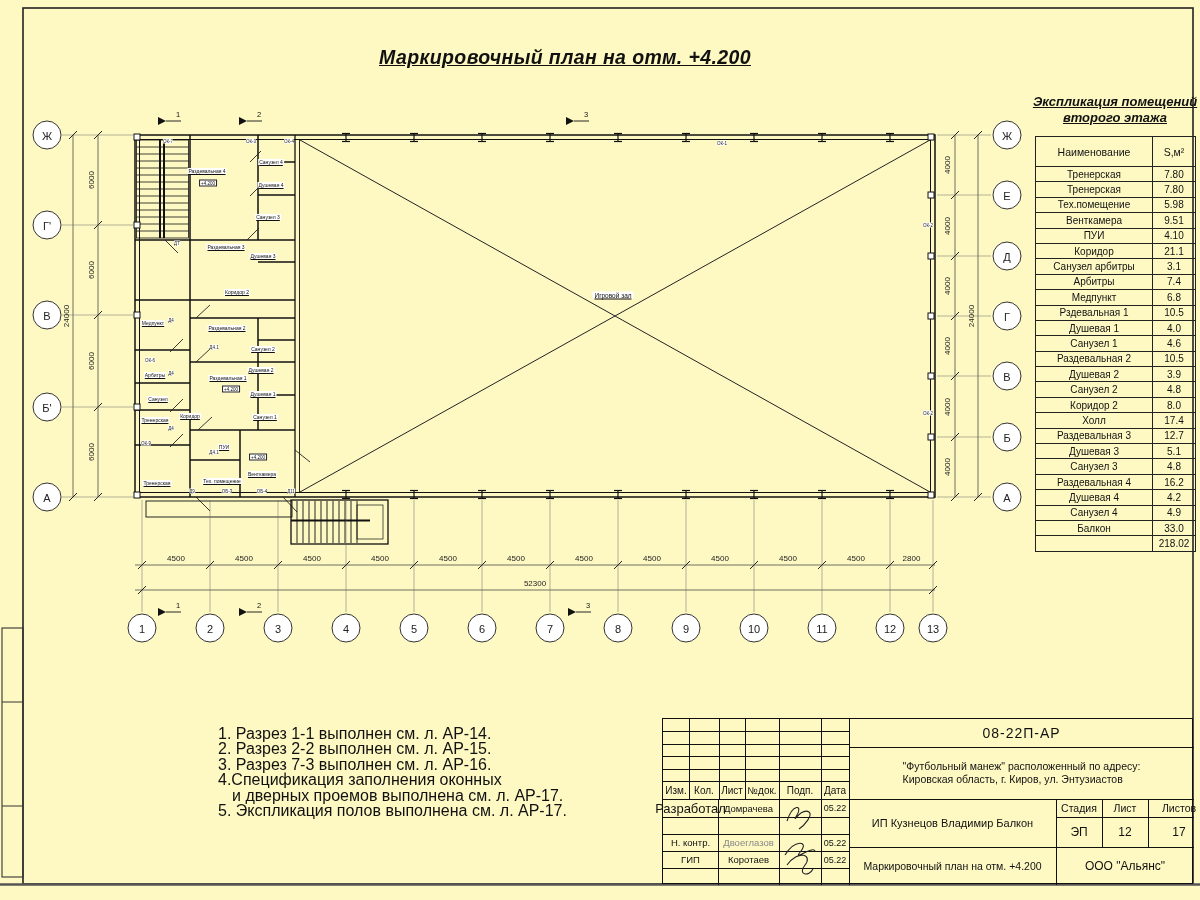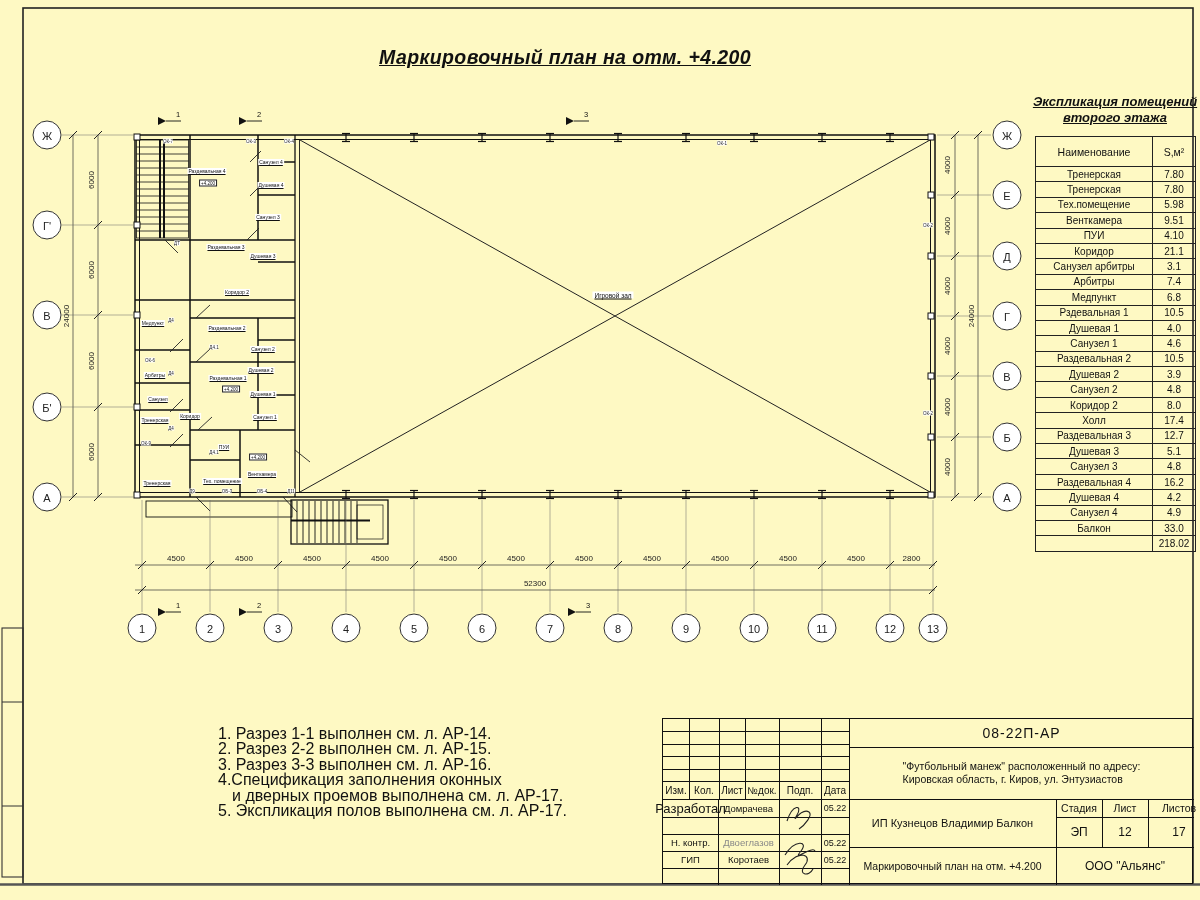--- a/index.html
+++ b/index.html
@@ -398,21 +398,21 @@
         <tr>
           <td class="c1"></td>
           <td class="c2">218.02</td>
         </tr>
       </tbody>
   </table>
 
   <div class="abs" id="notes">
       <div>1. Разрез 1-1 выполнен см. л. АР-14.</div>
       <div>2. Разрез 2-2 выполнен см. л. АР-15.</div>
-      <div>3. Разрез 3-3 выполнен см. л. АР-16.</div>
+      <div>3. Разрез 7-3 выполнен см. л. АР-16.</div>
       <div>4.Спецификация заполнения оконных</div>
       <div style="margin-left: 14px;">и дверных проемов выполнена см. л. АР-17.</div>
       <div>5. Экспликация полов выполнена см. л. АР-17.</div>
     </div>
 
   <div class="abs" id="stamp">
 
     <div class="vl" style="left:186px;top:0;height:166px;"></div>
     <div class="vl" style="left:26px;top:0;height:80px;"></div>
     <div class="vl" style="left:56px;top:0;height:80px;"></div>

